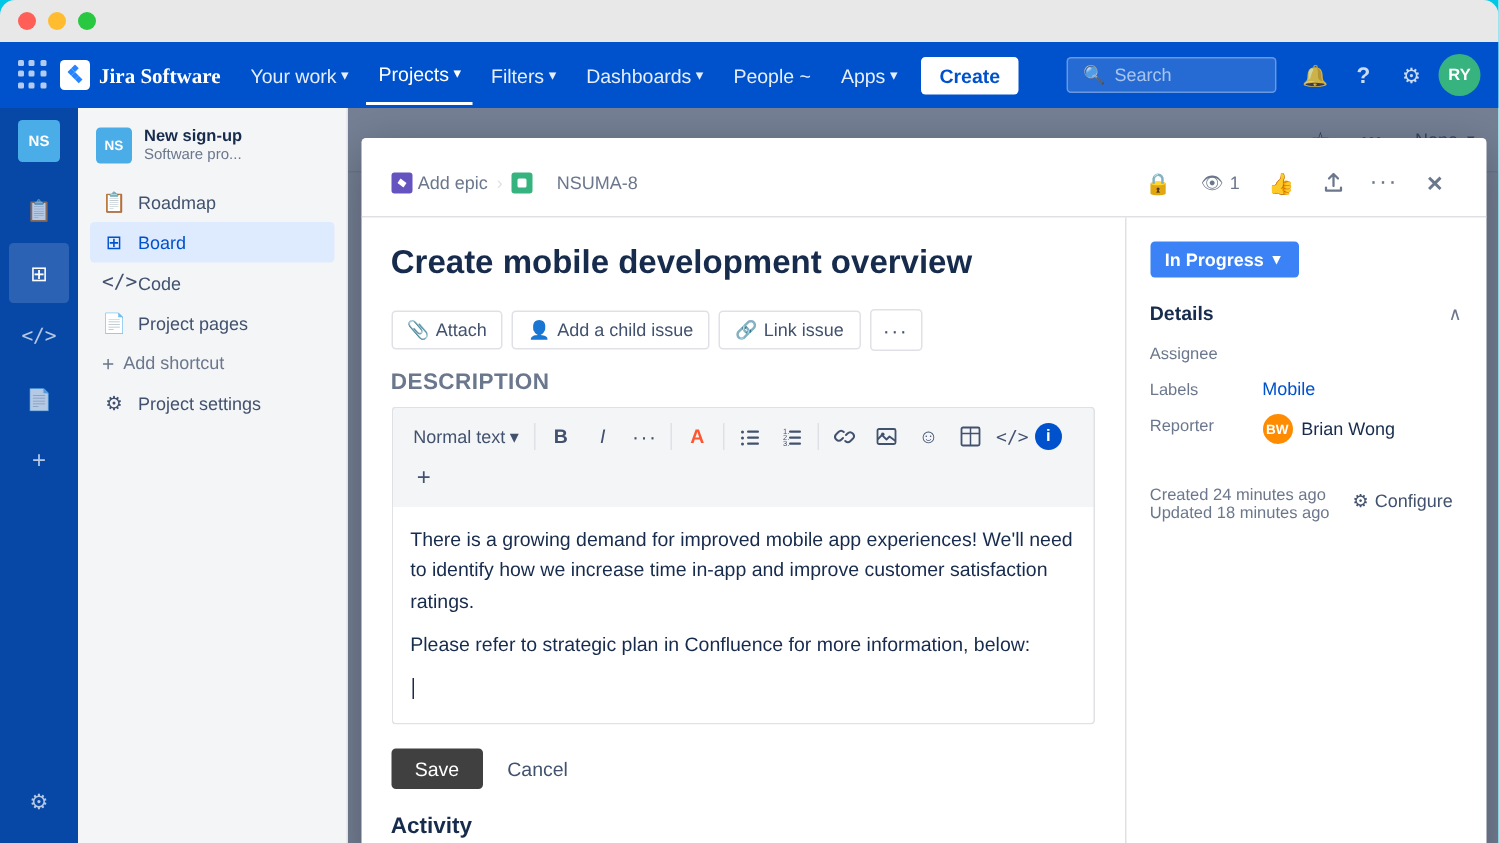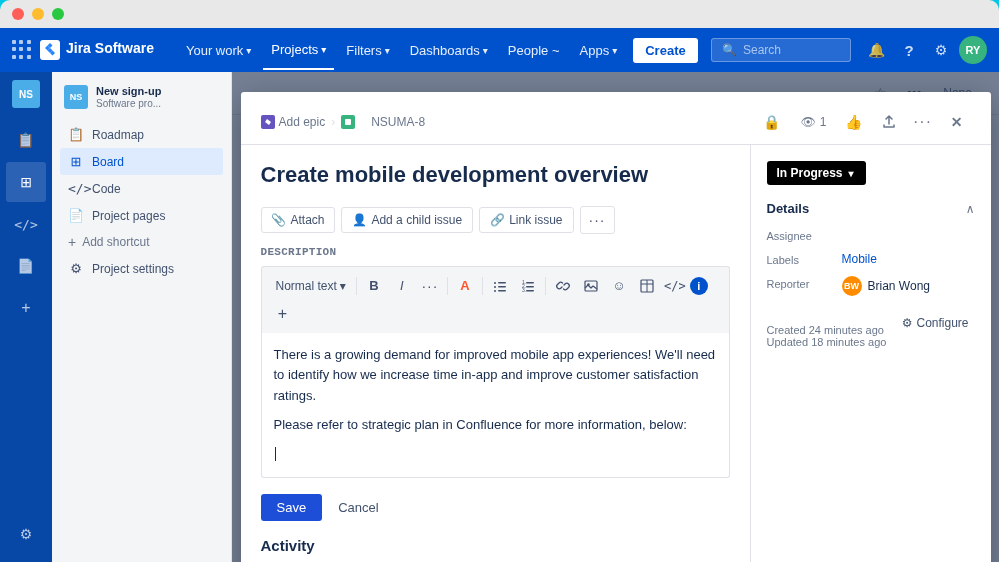--- a/index.html
+++ b/index.html
@@ -33,21 +33,21 @@
     .topnav {
       background: #0052CC;
       height: 44px;
       display: flex;
       align-items: center;
       padding: 0 12px;
       gap: 4px;
       color: white;
     }
     .topnav-logo {
-      display: flex; align-items: flex-start; gap: 6px; margin-right: 20px;
+      display: flex; align-items: flex-end; gap: 6px; margin-right: 8px; font-family: Liberation Serif, serif;
     }
     .topnav-logo-icon {
       width: 20px; height: 20px;
       background: white;
       border-radius: 3px;
       display: flex; align-items: center; justify-content: center;
     }
     .topnav-logo-text {
       font-size: 14px; font-weight: 600; color: white;
     }
@@ -266,22 +266,22 @@
       display: flex; align-items: center; gap: 6px; margin-bottom: 12px; flex-wrap: wrap;
     }
     .toolbar-btn {
       display: flex; align-items: center; gap: 4px;
       padding: 5px 10px; border: 1px solid #DFE1E6; border-radius: 3px;
       background: white; font-size: 12px; color: #42526E; cursor: pointer;
     }
 
     
     .section-label {
-      font-size: 11px; font-weight: 600; color: #6B778C;
-      margin-bottom: 8px; text-transform: uppercase; letter-spacing: 0.3px; font-family: Liberation Mono, monospace;
+      font-size: 15px; font-weight: 600; color: #6B778C;
+      margin-bottom: 8px; text-transform: uppercase; letter-spacing: 0.3px;
     }
 
     
     .editor-toolbar {
       display: flex; align-items: center; gap: 2px;
       padding: 6px 8px; border: 1px solid #DFE1E6;
       border-bottom: none; border-radius: 3px 3px 0 0;
       background: #F4F5F7; flex-wrap: wrap;
     }
     .editor-toolbar-btn {
@@ -314,32 +314,32 @@
       background: #172B4D; animation: blink 1s infinite;
       vertical-align: text-bottom; margin-left: 1px;
     }
     @keyframes blink { 0%,50% { opacity:1; } 51%,100% { opacity:0; } }
 
     
     .action-buttons {
       display: flex; align-items: center; gap: 8px; margin-top: 16px;
     }
     .btn-save {
-      background: #1d4ed8; color: white; border: none; border-radius: 3px;
+      background: #404040; color: white; border: none; border-radius: 3px;
       padding: 6px 16px; font-size: 13px; font-weight: 500; cursor: pointer;
     }
     .btn-cancel {
       background: none; border: none; color: #42526E;
       font-size: 13px; cursor: pointer; padding: 6px 8px;
     }
 
     
     .status-badge {
       display: inline-flex; align-items: center; gap: 6px;
-      background: #000000; color: white;
+      background: #3b82f6; color: white;
       border-radius: 3px; padding: 5px 12px 5px 10px;
       font-size: 12px; font-weight: 600; cursor: pointer;
       margin-bottom: 16px;
     }
     .status-chevron { font-size: 10px; }
 
     
     .details-header {
       display: flex; align-items: center; justify-content: space-between;
       margin-bottom: 12px;
@@ -705,21 +705,21 @@
             </div>
 
             <div class="detail-row">
               <span class="detail-label">Reporter</span>
               <div class="detail-value">
                 <div class="detail-avatar-reporter">BW</div>
                 <span>Brian Wong</span>
               </div>
             </div>
 
-            <div style="display:flex;justify-content:space-between;align-items:flex-start;margin-top:16px;">
+            <div style="display:flex;justify-content:space-between;align-items:center;margin-top:16px;">
               <div class="detail-timestamps">
                 <div>Created 24 minutes ago</div>
                 <div>Updated 18 minutes ago</div>
               </div>
               <div class="configure-btn">
                 <span>⚙</span>
                 <span>Configure</span>
               </div>
             </div>
           </div>

